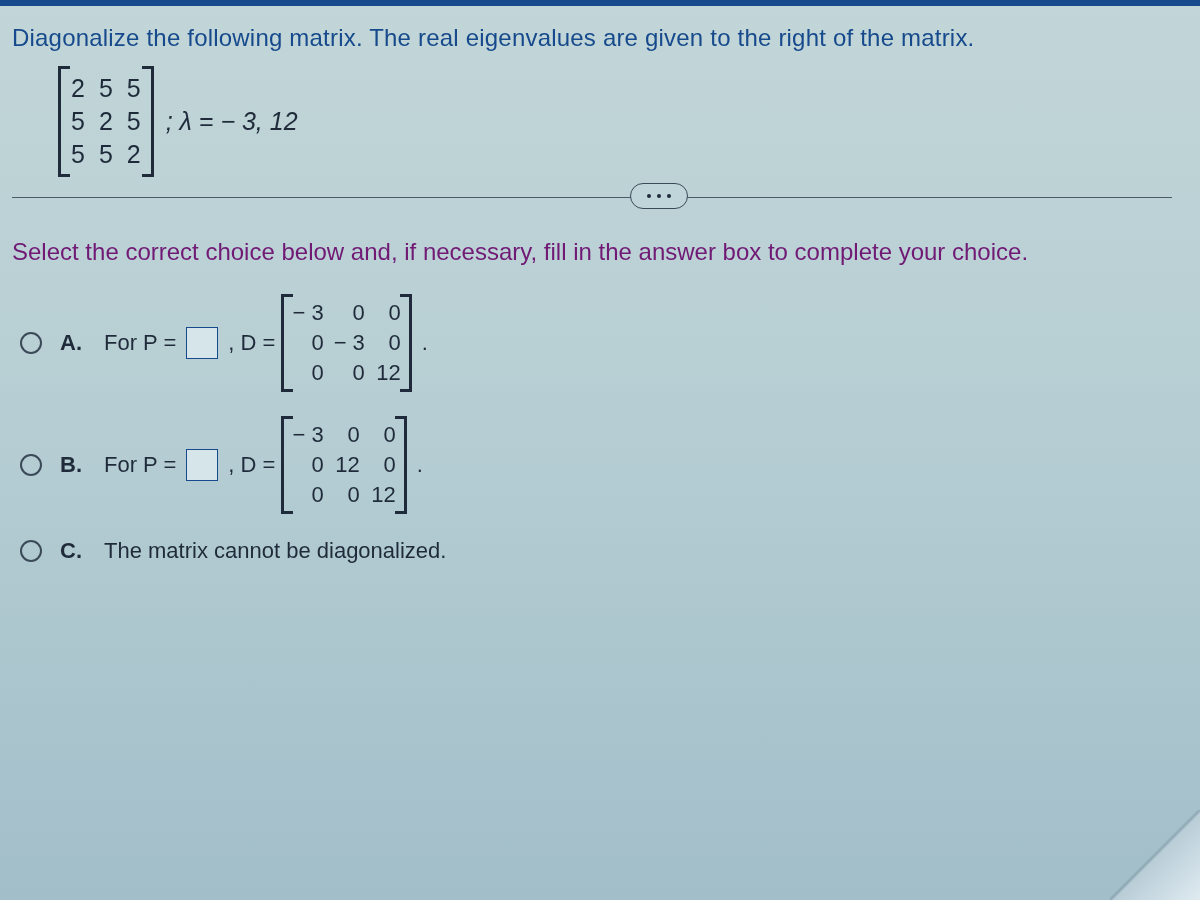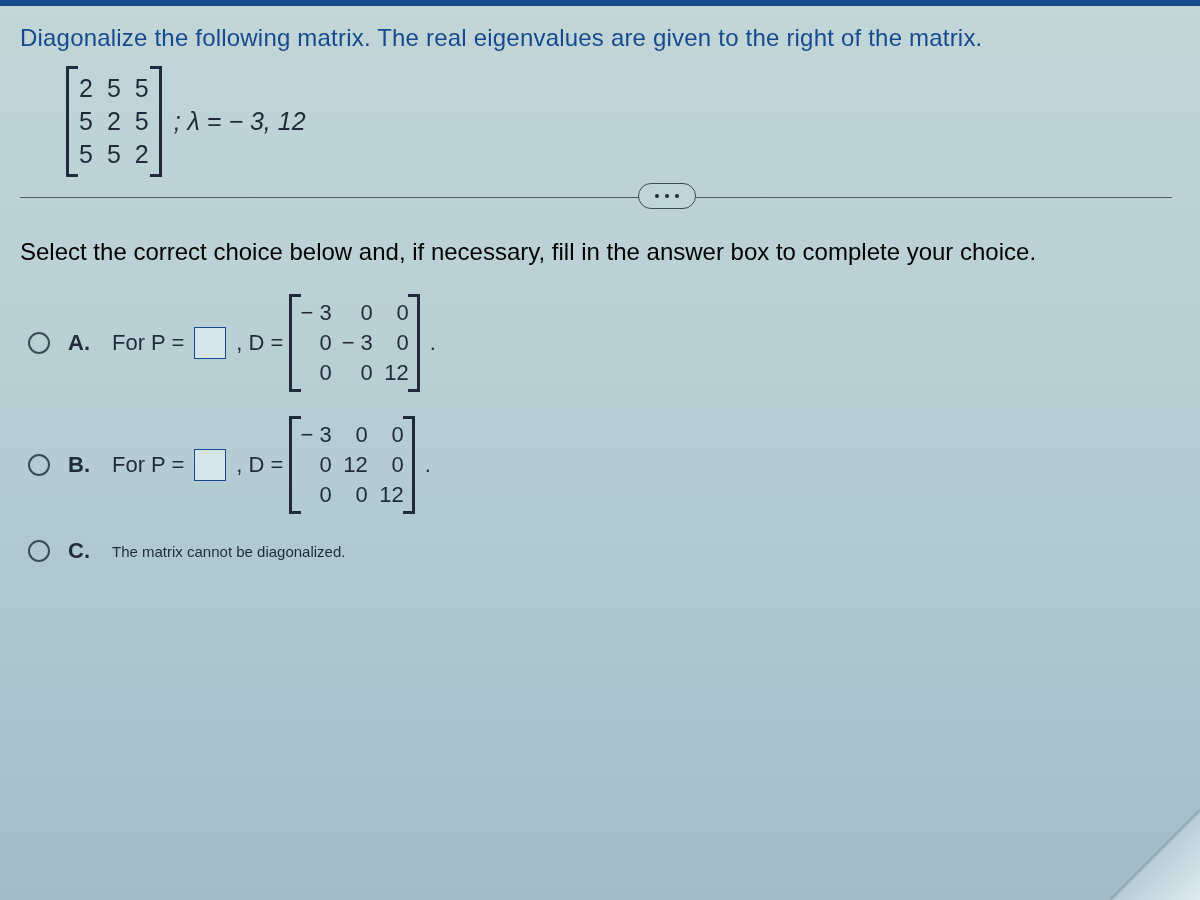--- a/index.html
+++ b/index.html
@@ -12,21 +12,21 @@
     background: linear-gradient(180deg, #c2d6d8 0%, #b8cfd4 40%, #adc7cf 70%, #a2bec9 100%);
     overflow: hidden;
     position: relative;
   }
   .topbar {
     width: 100%;
     height: 6px;
     background: #174a8c;
   }
   .content {
-    padding: 18px 28px 0 20px;
+    padding: 18px 28px 0 12px;
   }
   .question-text {
     color: #174a8c;
     font-size: 24px;
     letter-spacing: 0.2px;
   }
   .matrix-block {
     display: flex;
     align-items: center;
     margin: 14px 0 18px 46px;
@@ -98,21 +98,21 @@
     cursor: pointer;
   }
   .dots-pill span {
     width: 4px;
     height: 4px;
     background: #1f2b3a;
     border-radius: 50%;
     margin: 0 3px;
   }
   .instruct {
-    color: #000000;
+    color: #701a75;
     font-size: 24px;
     margin-bottom: 28px;
   }
   .choice {
     display: flex;
     align-items: center;
     margin: 0 0 24px 8px;
     gap: 18px;
   }
   .radio {
@@ -155,21 +155,21 @@
     display: grid;
     grid-template-columns: repeat(3, auto);
     gap: 4px 10px;
     font-size: 22px;
     color: #1f2b3a;
     text-align: right;
     padding: 4px 2px;
   }
   .small-mgrid span { min-width: 26px; }
   .option-c-text {
-    font-size: 15px;
+    font-size: 22px;
     color: #1f2b3a;
   }
   .corner-curl {
     position: absolute;
     right: 0;
     bottom: 0;
     width: 90px;
     height: 90px;
     background: linear-gradient(135deg, transparent 48%, rgba(40,60,80,0.18) 50%, rgba(200,215,225,0.6) 52%, rgba(230,240,245,0.9) 100%);
     border-top-left-radius: 80px 60px;

